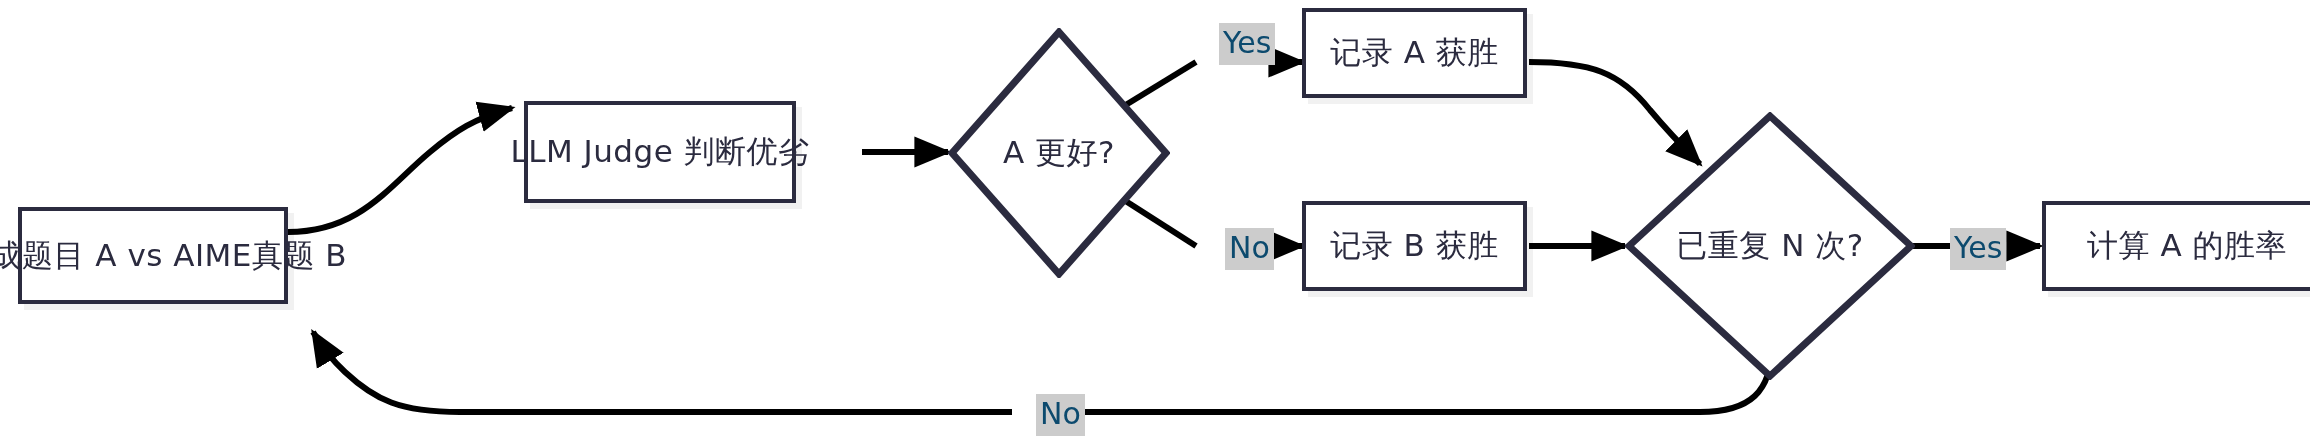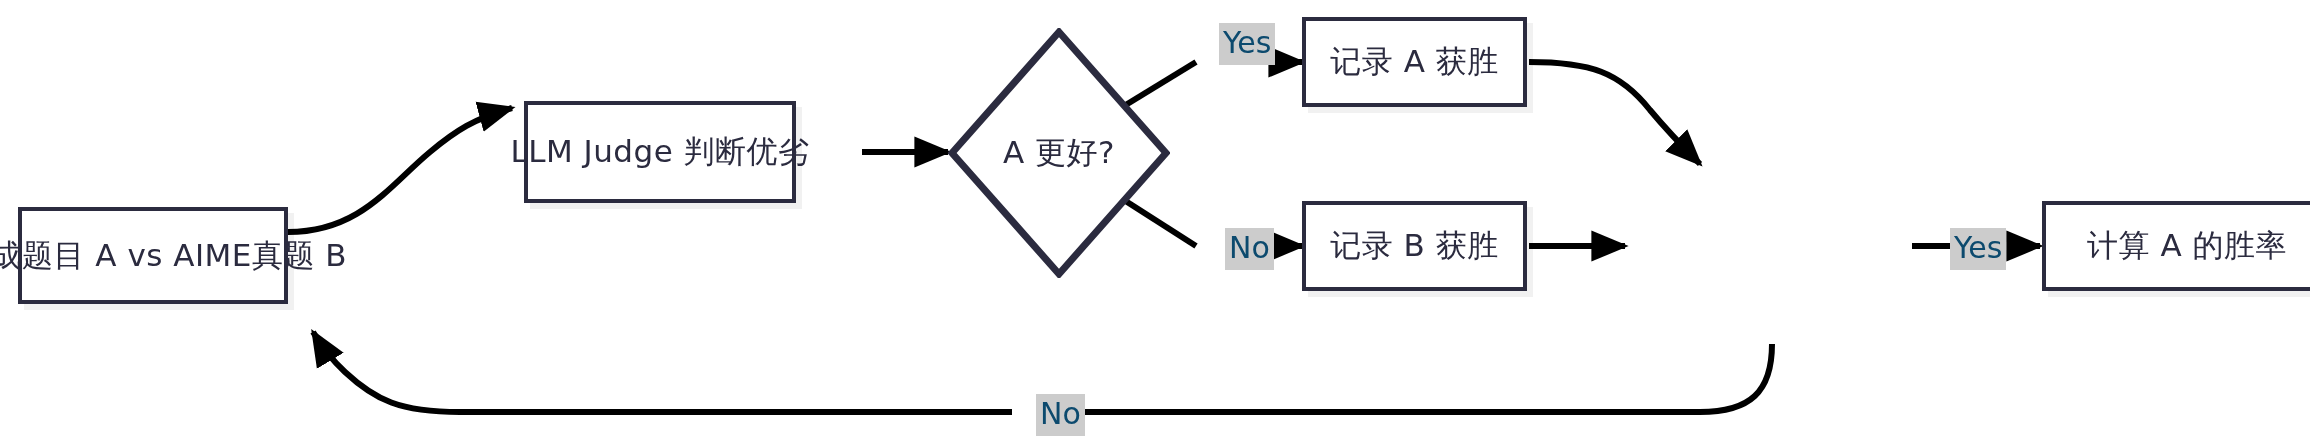--- a/index.html
+++ b/index.html
@@ -113,28 +113,34 @@
     <span class="node-label">LLM Judge 判断优劣</span>
   </div>
 
   <div class="node node-diamond" style="left:948px; top:28px; width:222px; height:250px;">
     <svg class="diamond-shape" viewBox="0 0 222 250" preserveAspectRatio="none" xmlns="http://www.w3.org/2000/svg">
       <polygon points="111,4 218,125 111,246 4,125" fill="#ffffff" stroke="#2b2b3f" stroke-width="7"></polygon>
     </svg>
     <span class="node-label">A 更好?</span>
   </div>
 
-  <div class="node node-box" style="left:1302px; top:17px; width:225px; height:90px;">
+  <div class="node node-box" style="left:1302px; top:8px; width:225px; height:90px;">
     <span class="node-label">记录 A 获胜</span>
   </div>
 
   <div class="node node-box" style="left:1302px; top:201px; width:225px; height:90px;text-align:right;">
     <span class="node-label">记录 B 获胜</span>
   </div>
 
+  <div class="node node-diamond" style="left:1625px; top:112px; width:290px; height:268px;">
+    <svg class="diamond-shape" viewBox="0 0 290 268" preserveAspectRatio="none" xmlns="http://www.w3.org/2000/svg">
+      <polygon points="145,4 286,134 145,264 4,134" fill="#ffffff" stroke="#2b2b3f" stroke-width="7"></polygon>
+    </svg>
+    <span class="node-label">已重复 N 次?</span>
+  </div>
 
   <div class="node node-box" style="left:2042px; top:201px; width:290px; height:90px;">
     <span class="node-label">计算 A 的胜率</span>
   </div>
 
   <div class="edge-label" style="left:1219px; top:23px;">Yes</div>
 
   <div class="edge-label" style="left:1225px; top:228px;">No</div>
 
   <div class="edge-label" style="left:1950px; top:228px;">Yes</div>

